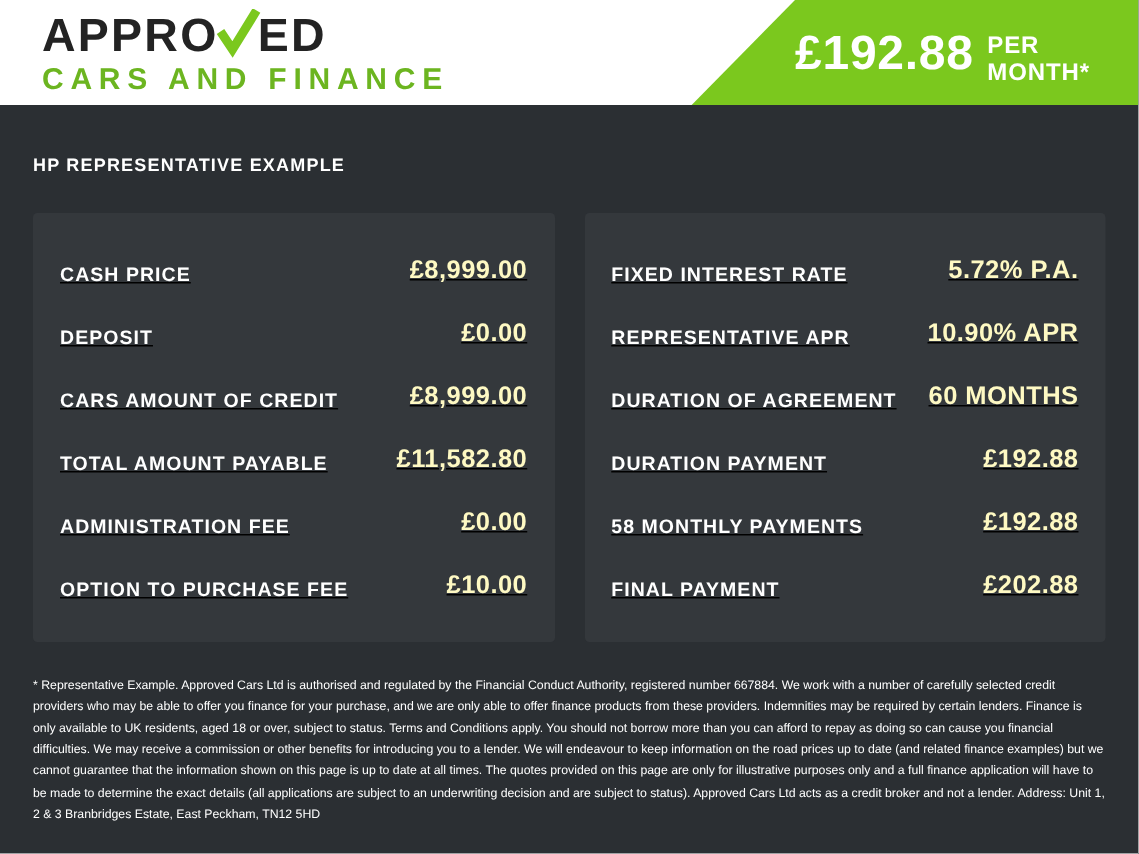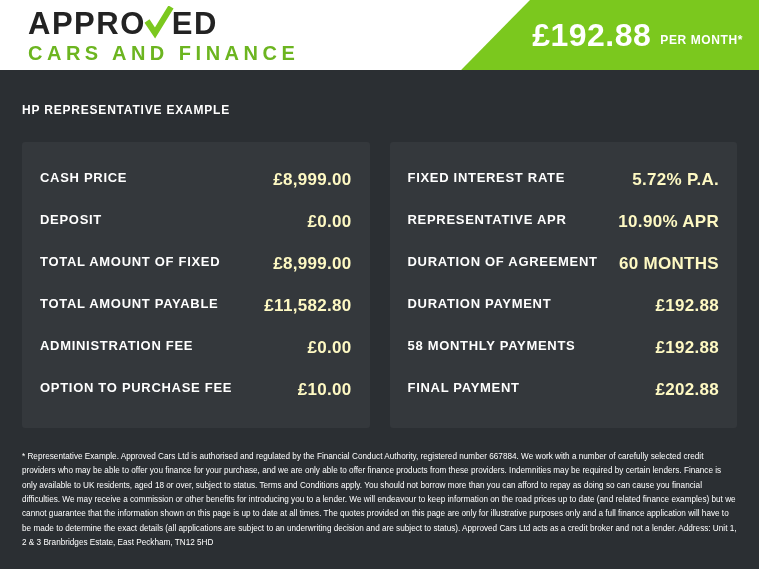--- a/index.html
+++ b/index.html
@@ -69,21 +69,21 @@
     justify-content: flex-end;
     padding-right: 16px;
     color: #ffffff;
   }
   .price-value {
     font-size: 32px;
     font-weight: bold;
     letter-spacing: 0.5px;
   }
   .price-per {
-    font-size: 12px;
+    font-size: 16px;
     font-weight: bold;
     letter-spacing: 0.6px;
     margin-left: 9px;
     margin-top: 9px;
   }
 
   
   .section-title {
     color: #ffffff;
     font-size: 12px;
@@ -101,23 +101,24 @@
   }
   .panel {
     flex: 1;
     background: #34383c;
     border-radius: 3px;
     padding: 17px 18px 17px 18px;
     box-sizing: border-box;
   }
   .row {
     display: flex;
-    align-items: flex-start;
+    align-items: flex-end;
     justify-content: space-between;
     padding: 11px 0;
+    text-decoration: underline;
   }
   .row .label {
     color: #ffffff;
     font-size: 13px;
     font-weight: bold;
     letter-spacing: 0.7px;
   }
   .row .value {
     color: #fef9c3;
     font-size: 17px;
@@ -165,21 +166,21 @@
     <div class="panel">
       <div class="row">
         <span class="label">CASH PRICE</span>
         <span class="value">£8,999.00</span>
       </div>
       <div class="row">
         <span class="label">DEPOSIT</span>
         <span class="value">£0.00</span>
       </div>
       <div class="row">
-        <span class="label">TOTAL AMOUNT OF FIXED</span>
+        <span class="label">CARS AMOUNT OF CREDIT</span>
         <span class="value">£8,999.00</span>
       </div>
       <div class="row">
         <span class="label">TOTAL AMOUNT PAYABLE</span>
         <span class="value">£11,582.80</span>
       </div>
       <div class="row">
         <span class="label">ADMINISTRATION FEE</span>
         <span class="value">£0.00</span>
       </div>

